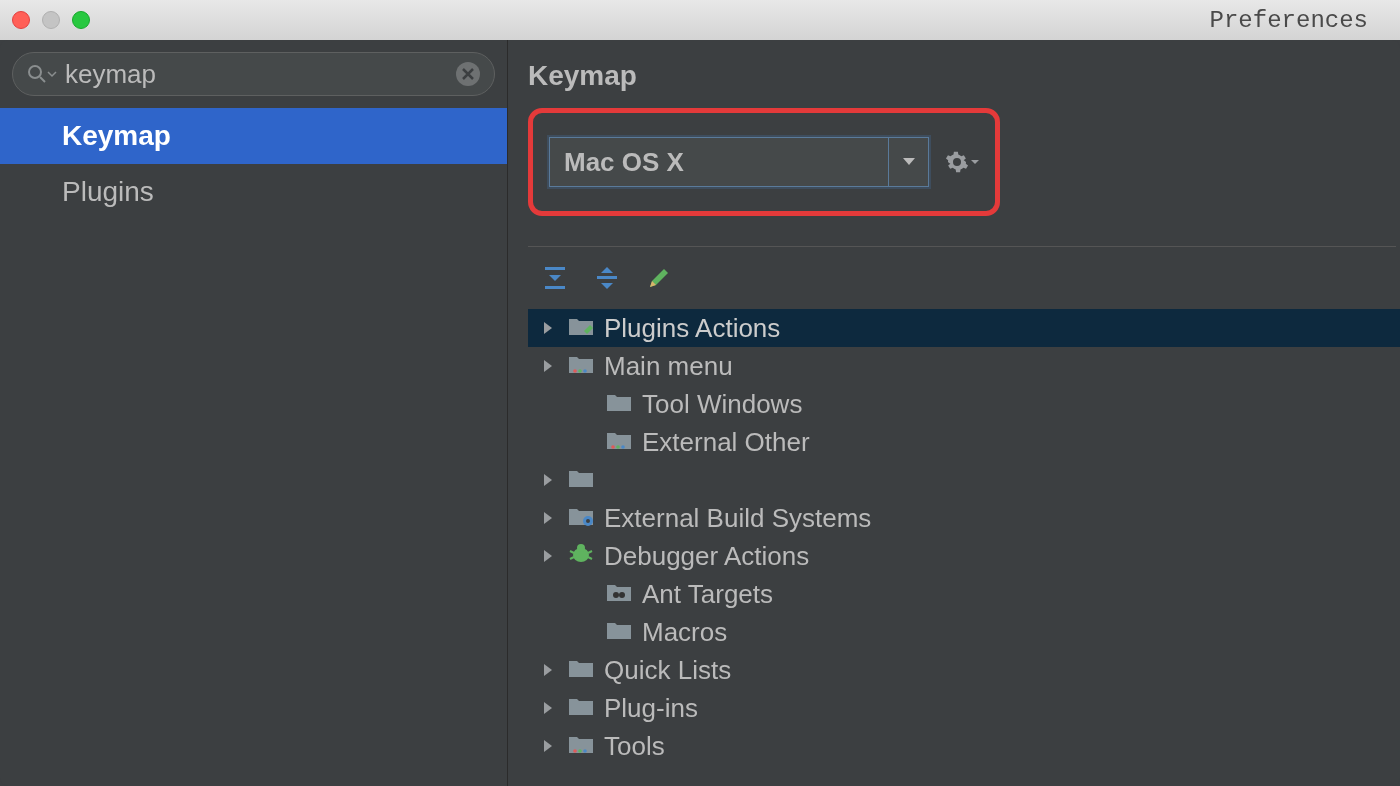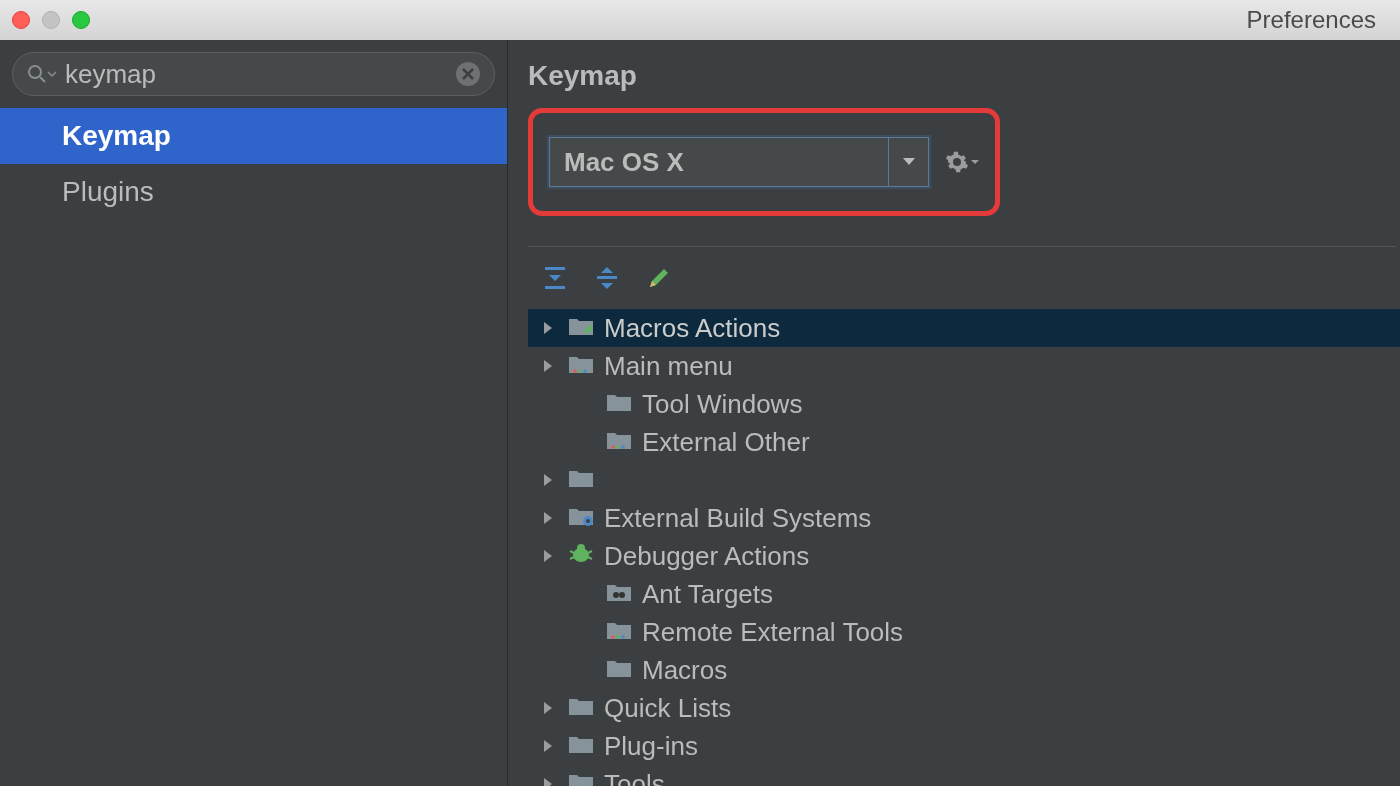--- a/index.html
+++ b/index.html
@@ -19,24 +19,25 @@
       padding: 0 12px;
       position: relative;
     }
     .traffic-lights { display: flex; gap: 12px; }
     .traffic-light { width: 18px; height: 18px; border-radius: 50%; }
     .tl-red { background: #ff5f57; border: 1px solid #e34040; }
     .tl-yellow { background: #c4c4c4; border: 1px solid #b0b0b0; }
     .tl-green { background: #28c840; border: 1px solid #18a82c; }
     .window-title {
       position: absolute;
-      right: 24px;
+      right: 32px;
       color: #4a4a4a;
       font-size: 24px;
       font-weight: 400;
+      font-family: Liberation Mono, monospace;
     }
     .content {
       display: flex;
       height: calc(100% - 40px);
       background: #3c3f41;
       border-radius: 8px;
     }
     .sidebar {
       width: 508px;
       border-right: 1px solid #2b2b2b;
@@ -268,21 +269,21 @@
         <div class="tree-node selected">
           <span class="arrow-slot">
             <svg width="12" height="14" viewBox="0 0 12 14">
               <path d="M2 1 L10 7 L2 13 Z" fill="#9a9da0"></path>
             </svg>
           </span>
           <span><svg width="26" height="22" viewBox="0 0 26 22">
               <path class="folder-base" d="M1 4 L1 20 L25 20 L25 6 L11 6 L9 4 Z" fill="#87939a"></path>
               <path d="M16 16 L22 10 L25 13 L19 19 Z" fill="#5fb35f"></path>
             </svg></span>
-          <span>Macros Actions</span>
+          <span>Plugins Actions</span>
         </div>
         <div class="tree-node">
           <span class="arrow-slot">
             <svg width="12" height="14" viewBox="0 0 12 14">
               <path d="M2 1 L10 7 L2 13 Z" fill="#9a9da0"></path>
             </svg>
           </span>
           <span><svg width="26" height="22" viewBox="0 0 26 22">
               <path class="folder-base" d="M1 4 L1 20 L25 20 L25 6 L11 6 L9 4 Z" fill="#87939a"></path>
               <circle cx="7" cy="18" r="1.8" fill="#e05a5a"></circle>
@@ -353,64 +354,54 @@
               <path class="folder-base" d="M1 4 L1 20 L25 20 L25 6 L11 6 L9 4 Z" fill="#87939a"></path>
               <circle cx="10" cy="14" r="3" fill="#333"></circle>
               <circle cx="16" cy="14" r="3" fill="#333"></circle>
             </svg></span>
           <span>Ant Targets</span>
         </div>
         <div class="tree-node indented">
           <span class="arrow-slot"></span>
           <span><svg width="26" height="22" viewBox="0 0 26 22">
               <path class="folder-base" d="M1 4 L1 20 L25 20 L25 6 L11 6 L9 4 Z" fill="#87939a"></path>
+            </svg></span>
+          <span>Macros</span>
+        </div>
+        <div class="tree-node">
+          <span class="arrow-slot">
+            <svg width="12" height="14" viewBox="0 0 12 14">
+              <path d="M2 1 L10 7 L2 13 Z" fill="#9a9da0"></path>
+            </svg>
+          </span>
+          <span><svg width="26" height="22" viewBox="0 0 26 22">
+              <path class="folder-base" d="M1 4 L1 20 L25 20 L25 6 L11 6 L9 4 Z" fill="#87939a"></path>
+            </svg></span>
+          <span>Quick Lists</span>
+        </div>
+        <div class="tree-node">
+          <span class="arrow-slot">
+            <svg width="12" height="14" viewBox="0 0 12 14">
+              <path d="M2 1 L10 7 L2 13 Z" fill="#9a9da0"></path>
+            </svg>
+          </span>
+          <span><svg width="26" height="22" viewBox="0 0 26 22">
+              <path class="folder-base" d="M1 4 L1 20 L25 20 L25 6 L11 6 L9 4 Z" fill="#87939a"></path>
+            </svg></span>
+          <span>Plug-ins</span>
+        </div>
+        <div class="tree-node">
+          <span class="arrow-slot">
+            <svg width="12" height="14" viewBox="0 0 12 14">
+              <path d="M2 1 L10 7 L2 13 Z" fill="#9a9da0"></path>
+            </svg>
+          </span>
+          <span><svg width="26" height="22" viewBox="0 0 26 22">
+              <path class="folder-base" d="M1 4 L1 20 L25 20 L25 6 L11 6 L9 4 Z" fill="#87939a"></path>
               <circle cx="7" cy="18" r="1.8" fill="#e05a5a"></circle>
               <circle cx="12" cy="18" r="1.8" fill="#5fb35f"></circle>
               <circle cx="17" cy="18" r="1.8" fill="#4a88c7"></circle>
             </svg></span>
-          <span>Remote External Tools</span>
-        </div>
-        <div class="tree-node indented">
-          <span class="arrow-slot"></span>
-          <span><svg width="26" height="22" viewBox="0 0 26 22">
-              <path class="folder-base" d="M1 4 L1 20 L25 20 L25 6 L11 6 L9 4 Z" fill="#87939a"></path>
-            </svg></span>
-          <span>Macros</span>
-        </div>
-        <div class="tree-node">
-          <span class="arrow-slot">
-            <svg width="12" height="14" viewBox="0 0 12 14">
-              <path d="M2 1 L10 7 L2 13 Z" fill="#9a9da0"></path>
-            </svg>
-          </span>
-          <span><svg width="26" height="22" viewBox="0 0 26 22">
-              <path class="folder-base" d="M1 4 L1 20 L25 20 L25 6 L11 6 L9 4 Z" fill="#87939a"></path>
-            </svg></span>
-          <span>Quick Lists</span>
-        </div>
-        <div class="tree-node">
-          <span class="arrow-slot">
-            <svg width="12" height="14" viewBox="0 0 12 14">
-              <path d="M2 1 L10 7 L2 13 Z" fill="#9a9da0"></path>
-            </svg>
-          </span>
-          <span><svg width="26" height="22" viewBox="0 0 26 22">
-              <path class="folder-base" d="M1 4 L1 20 L25 20 L25 6 L11 6 L9 4 Z" fill="#87939a"></path>
-            </svg></span>
-          <span>Plug-ins</span>
-        </div>
-        <div class="tree-node">
-          <span class="arrow-slot">
-            <svg width="12" height="14" viewBox="0 0 12 14">
-              <path d="M2 1 L10 7 L2 13 Z" fill="#9a9da0"></path>
-            </svg>
-          </span>
-          <span><svg width="26" height="22" viewBox="0 0 26 22">
-              <path class="folder-base" d="M1 4 L1 20 L25 20 L25 6 L11 6 L9 4 Z" fill="#87939a"></path>
-              <circle cx="7" cy="18" r="1.8" fill="#e05a5a"></circle>
-              <circle cx="12" cy="18" r="1.8" fill="#5fb35f"></circle>
-              <circle cx="17" cy="18" r="1.8" fill="#4a88c7"></circle>
-            </svg></span>
           <span>Tools</span>
         </div>
       </div>
   </div>
 </div>
 
 </body></html>

